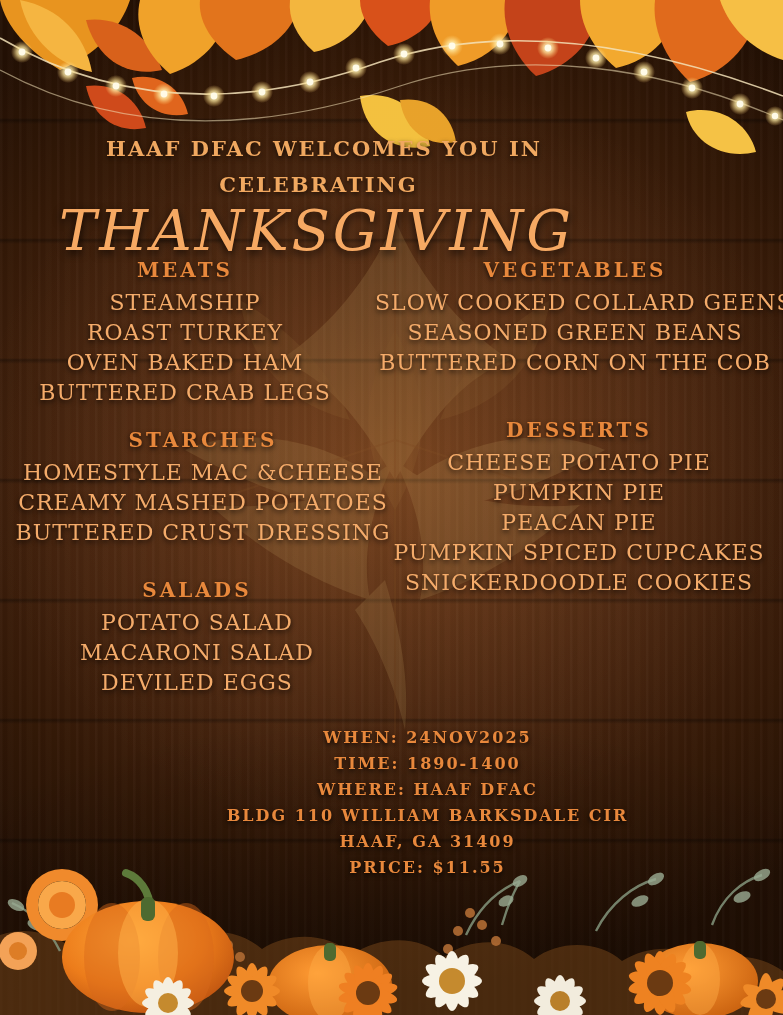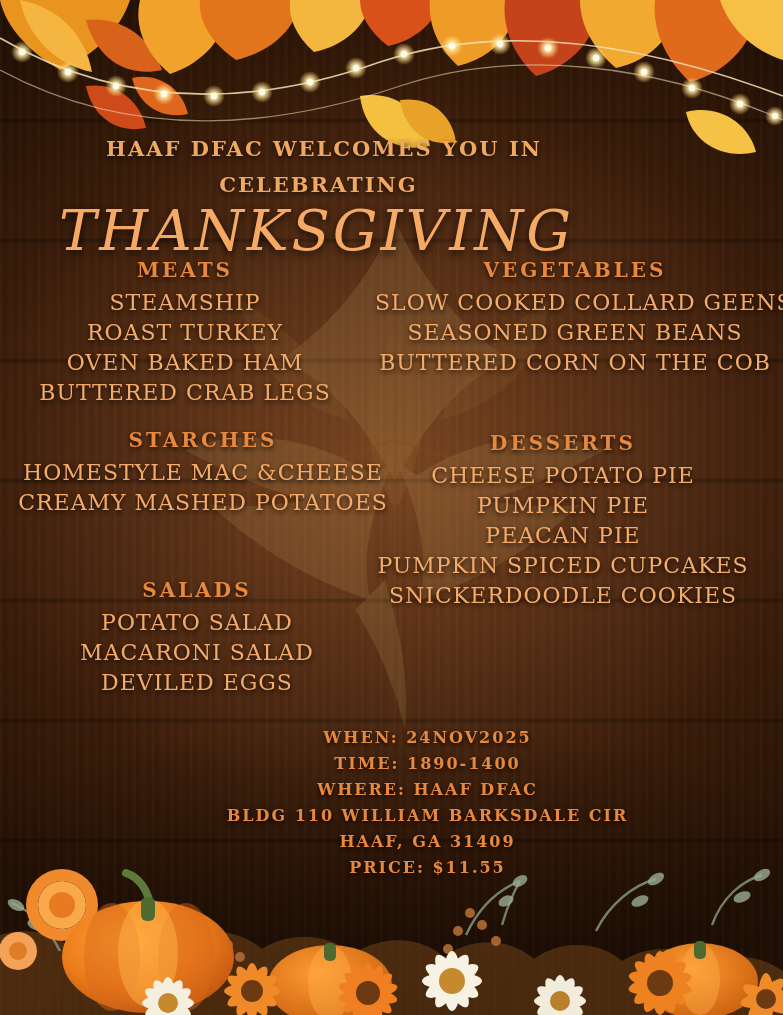--- a/index.html
+++ b/index.html
@@ -68,21 +68,21 @@
   }
   .cat-item{
     color:#f4ab6a;font-size:22px;letter-spacing:1px;text-align:center;
     line-height:1.36;text-shadow:0 2px 5px rgba(0,0,0,.8);white-space:nowrap;
   }
   .block{position:absolute;}
 
   #meats{left:20px;top:258px;width:330px;}
   #vegetables{left:375px;top:258px;width:400px;}
   #starches{left:8px;top:428px;width:390px;}
-  #desserts{left:364px;top:418px;width:398px;margin-top:13px;}
+  #desserts{left:380px;top:418px;width:398px;}
   #salads{left:32px;top:578px;width:330px;}
 
   #details{
     position:absolute;left:0;top:725px;width:783px;text-align:center;
     color:#e8883c;font-size:16px;font-weight:bold;letter-spacing:2px;
     line-height:1.62;text-shadow:0 2px 5px rgba(0,0,0,.85);padding-left:36px;
   }
 </style>
 </head>
 <body>
@@ -200,20 +200,21 @@
       <div class="cat-title">VEGETABLES</div>
       <div class="cat-item">SLOW COOKED COLLARD GEENS</div>
       <div class="cat-item">SEASONED GREEN BEANS</div>
       <div class="cat-item">BUTTERED CORN ON THE COB</div>
     </div>
 
     <div class="block" id="starches">
       <div class="cat-title">STARCHES</div>
       <div class="cat-item">HOMESTYLE MAC &amp;CHEESE</div>
       <div class="cat-item">CREAMY MASHED POTATOES</div>
+      <div class="cat-item">BUTTERED CRUST DRESSING</div>
     </div>
 
     <div class="block" id="desserts">
       <div class="cat-title">DESSERTS</div>
       <div class="cat-item">CHEESE POTATO PIE</div>
       <div class="cat-item">PUMPKIN PIE</div>
       <div class="cat-item">PEACAN PIE</div>
       <div class="cat-item">PUMPKIN SPICED CUPCAKES</div>
       <div class="cat-item">SNICKERDOODLE COOKIES</div>
     </div>

